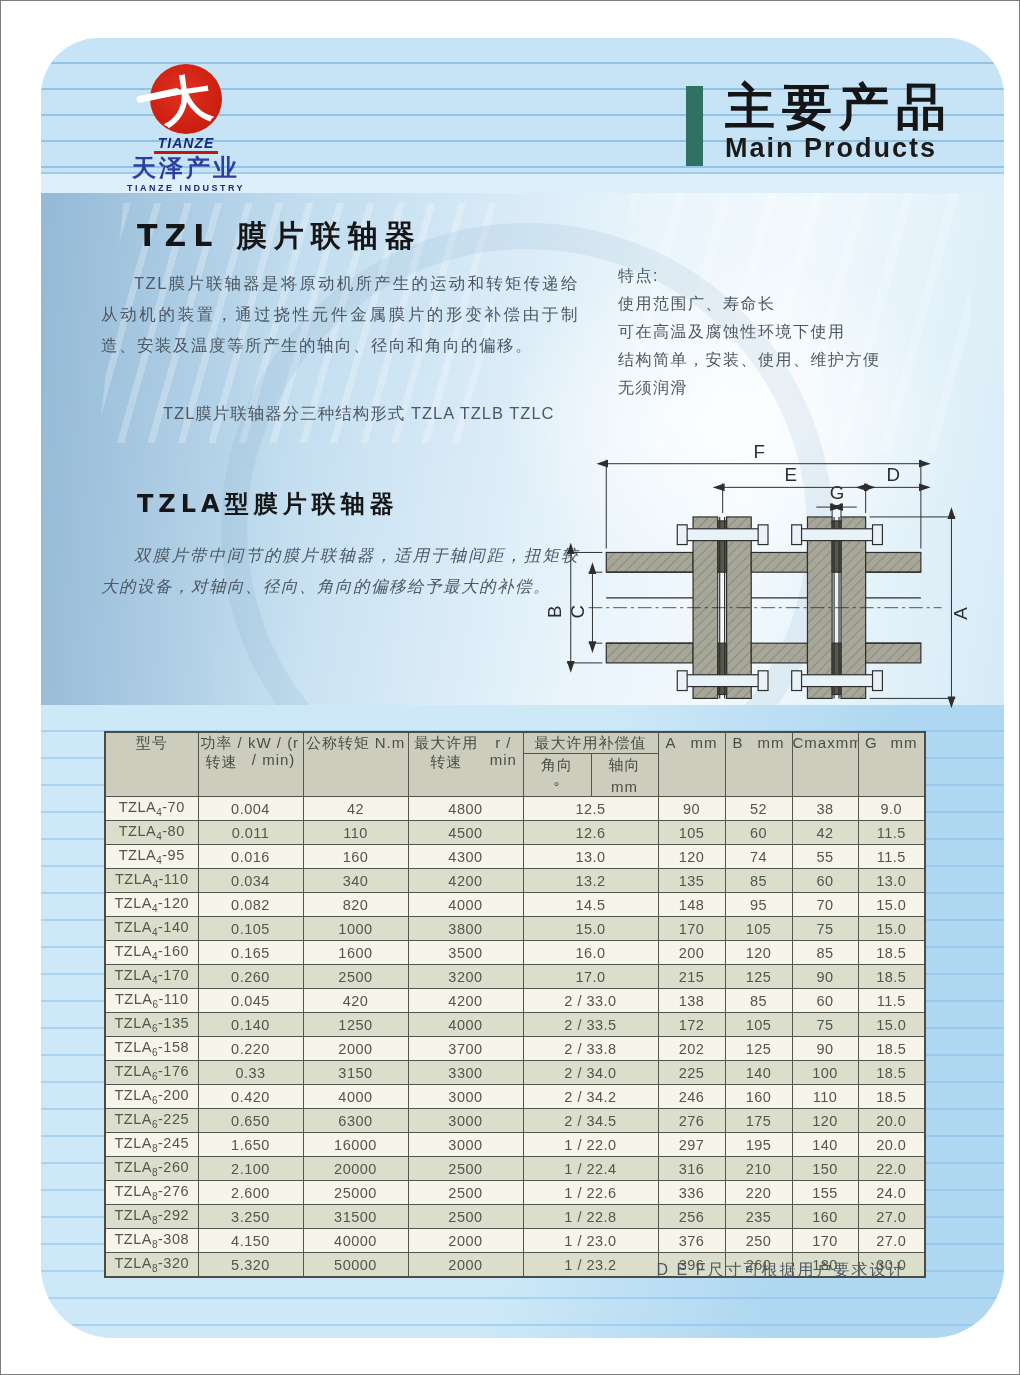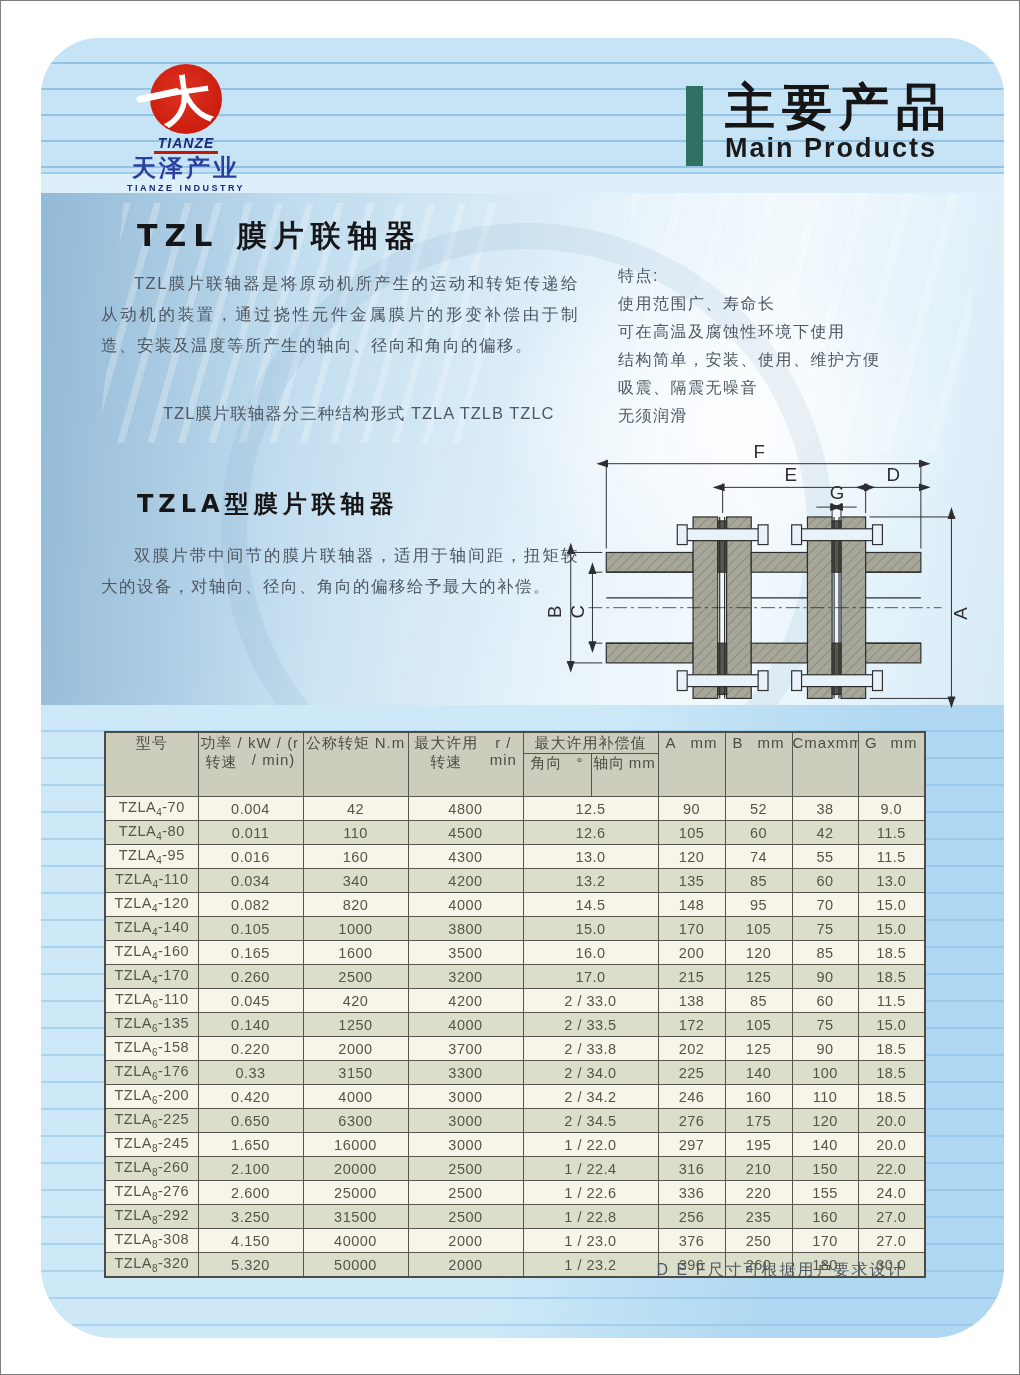--- a/index.html
+++ b/index.html
@@ -44,34 +44,34 @@
   .title-bar{width:17px;height:80px;background:#2f7163;margin-right:22px;margin-top:4px;}
   .title-cn{font-size:50px;font-weight:900;color:#151515;letter-spacing:7px;line-height:1.0;font-family:"DejaVu Sans",sans-serif;}
   .title-en{font-size:27px;font-weight:bold;color:#1a1a1a;letter-spacing:2px;line-height:1.1;margin-top:2px;}
 
   
   .s1-title{position:absolute;left:96px;top:178px;font-size:30px;font-weight:bold;color:#161616;letter-spacing:7px;font-family:"DejaVu Sans",sans-serif;}
   .s1-body{position:absolute;left:60px;top:230px;width:478px;font-size:16.5px;line-height:31px;color:#4d5863;letter-spacing:1.5px;text-align:justify;text-indent:2em;}
   .s1-note{position:absolute;left:122px;top:365px;font-size:16.5px;color:#4d5863;letter-spacing:1px;}
   .features{position:absolute;left:577px;top:224px;font-size:16px;line-height:28px;color:#4d5863;letter-spacing:1.5px;}
   .s2-title{position:absolute;left:96px;top:450px;font-size:24px;font-weight:bold;color:#161616;letter-spacing:5px;font-family:"DejaVu Sans",sans-serif;}
-  .s2-body{position:absolute;left:60px;top:502px;width:478px;font-size:16.5px;line-height:31px;color:#4d5863;letter-spacing:1.5px;text-align:justify;text-indent:2em;}
+  .s2-body{position:absolute;left:60px;top:502px;width:478px;font-size:16.5px;line-height:31px;color:#4d5863;letter-spacing:1.5px;text-align:justify;text-indent:2em;font-style:italic;}
 
   
   .diagram{position:absolute;left:505px;top:404px;width:445px;height:286px;}
   .diagram svg{width:100%;height:100%;}
   .diagram text{font-family:"Liberation Sans",sans-serif;font-size:19px;fill:#2e2e2e;}
 
   
   .spec-table{position:absolute;left:63px;top:693px;}
   table{border-collapse:collapse;table-layout:fixed;width:820px;border:2px solid #4c4c45;}
   th,td{border:1px solid #55554d;padding:0;text-align:center;overflow:hidden;}
   thead th{background:#cdcdbd;color:#4b4e44;font-weight:normal;font-size:15px;letter-spacing:1px;}
   th .hstack{display:flex;flex-direction:row;justify-content:space-around;height:62px;}
-  th .hstack2{display:flex;justify-content:space-around;height:42px;}
+  th .hstack2{display:flex;flex-direction:column;justify-content:space-around;height:42px;}
   .group-th{height:20px;font-size:15px;}
   tbody td{height:23px;font-size:14.5px;color:#53564b;letter-spacing:.5px;}
   tbody tr.r-odd td{background:#f7f4e9;}
   tbody tr.r-even td{background:#dbdeca;}
   tbody td sub{font-size:10px;}
   .footer-note{position:absolute;left:560px;top:1222px;width:360px;text-align:center;font-size:16px;color:#4d5863;letter-spacing:2px;}
 </style>
 </head>
 <body>
 
@@ -112,21 +112,20 @@
 
     <div class="s1-title">TZL 膜片联轴器</div>
     <div class="s1-body">TZL膜片联轴器是将原动机所产生的运动和转矩传递给从动机的装置，通过挠性元件金属膜片的形变补偿由于制造、安装及温度等所产生的轴向、径向和角向的偏移。</div>
     <div class="s1-note">TZL膜片联轴器分三种结构形式 TZLA TZLB TZLC</div>
 
     <div class="features">
       <div>特点:</div>
       <div>使用范围广、寿命长</div>
       <div>可在高温及腐蚀性环境下使用</div>
       <div>结构简单，安装、使用、维护方便</div>
-      <div>吸震、隔震无噪音</div>
       <div>无须润滑</div>
     </div>
 
     <div class="s2-title">TZLA型膜片联轴器</div>
     <div class="s2-body">双膜片带中间节的膜片联轴器，适用于轴间距，扭矩较大的设备，对轴向、径向、角向的偏移给予最大的补偿。</div>
 
     <div class="diagram">
       <svg viewBox="0 0 445 290">
         <defs>
           <pattern id="hatch" width="7" height="7" patternTransform="rotate(45)" patternUnits="userSpaceOnUse">

